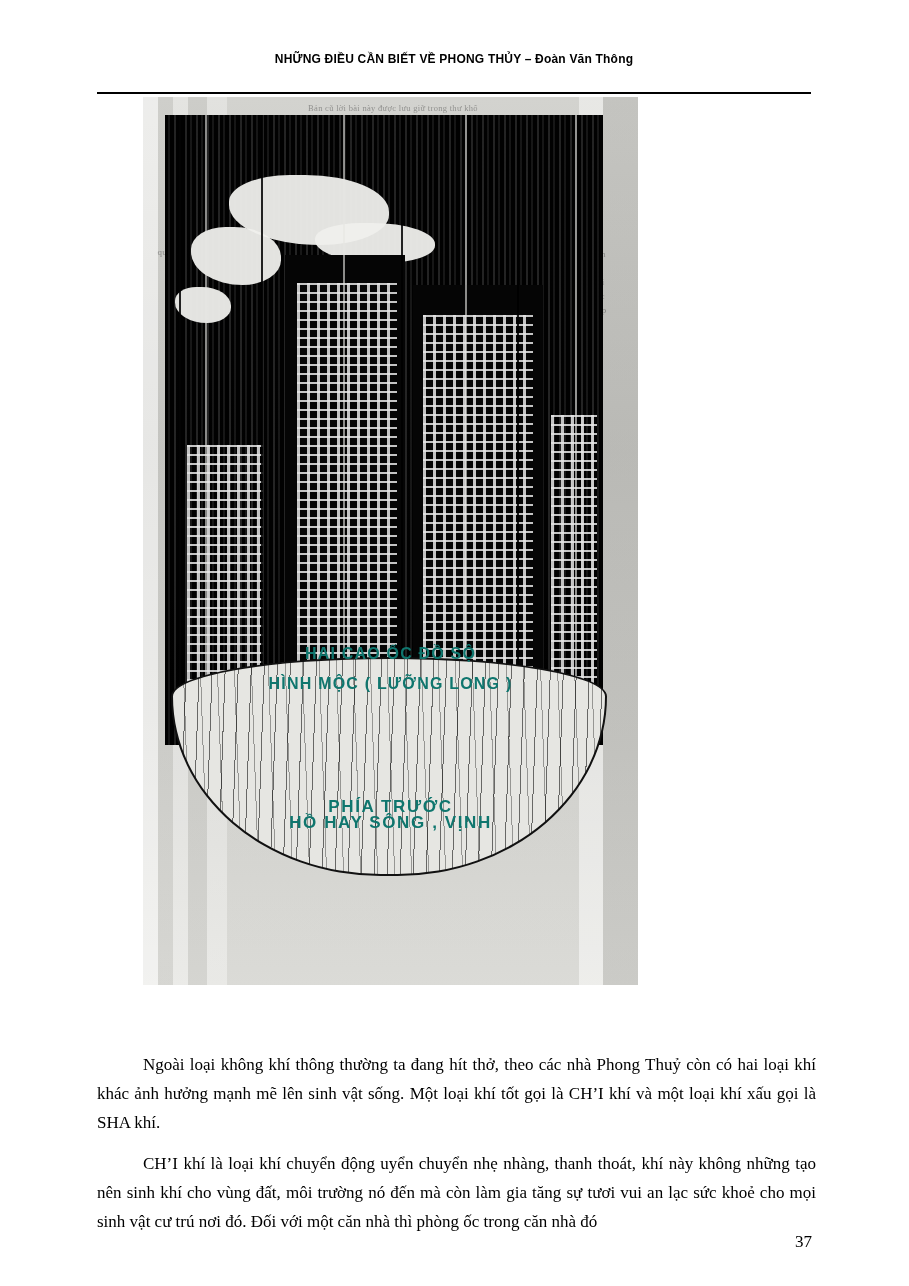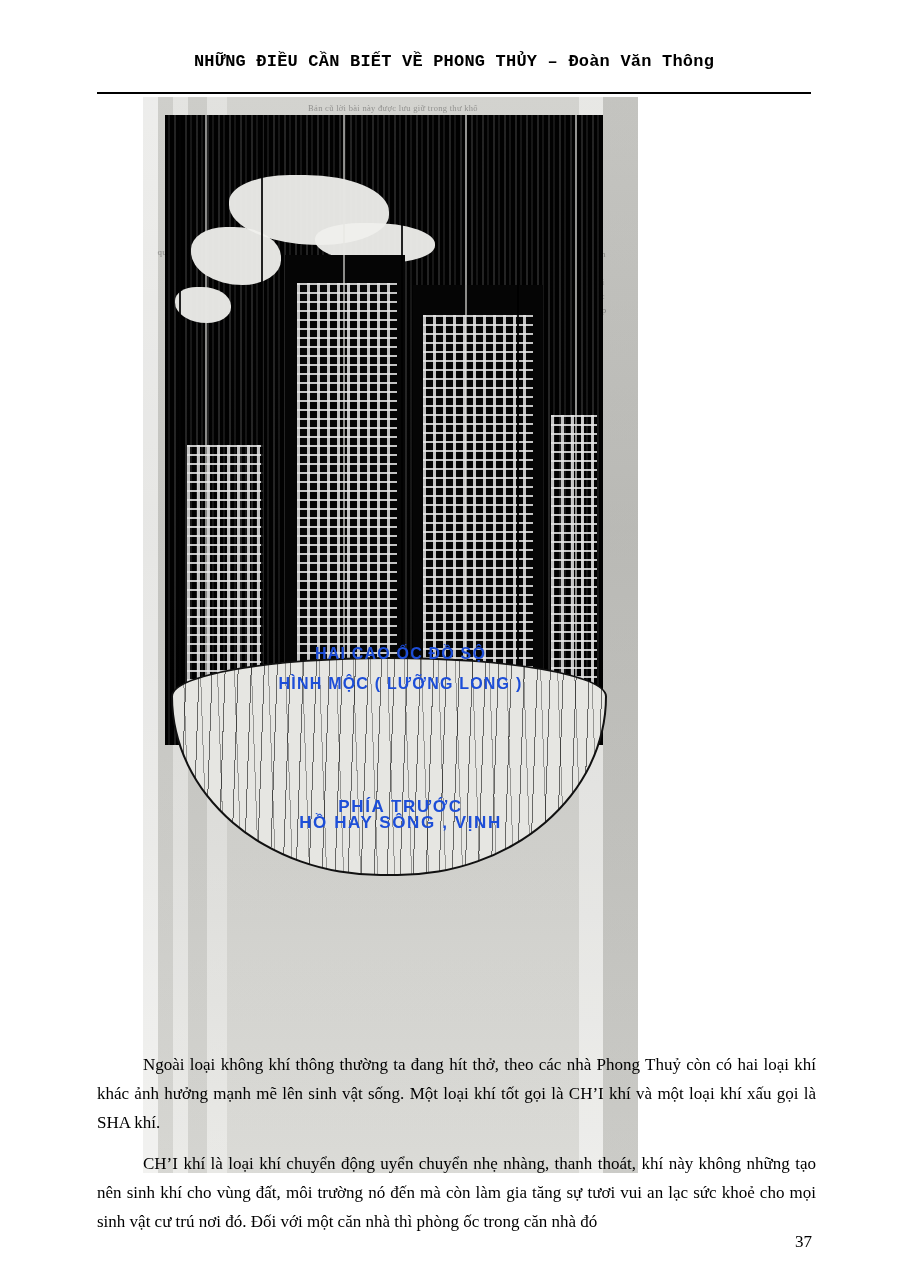--- a/index.html
+++ b/index.html
@@ -24,42 +24,42 @@
 
   
   .header {
     position: absolute;
     top: 52px;
     left: 97px;
     width: 714px;
     text-align: center;
   }
   .header-title {
-    font-family: Liberation Mono, monospace;
-    font-size: 17px;
+    font-family: Liberation Sans, sans-serif;
+    font-size: 12px;
     font-weight: bold;
     letter-spacing: 0.2px;
     white-space: nowrap;
   }
   .header-rule {
     position: absolute;
     top: 92px;
     left: 97px;
     width: 714px;
     height: 2px;
     background: #000000;
   }
 
   
   .figure-wrap {
     position: absolute;
     top: 97px;
     left: 143px;
     width: 495px;
-    height: 1076px;
+    height: 888px;
     overflow: hidden;
     background: #cfcfcb;
   }
   .figure-inner {
     position: absolute;
     inset: 0;
     background:
       linear-gradient(90deg,
         rgba(255,255,255,0.55) 0 3%,
         rgba(180,180,176,0.25) 3% 6%,
@@ -143,23 +143,22 @@
       #e6e6e2;
   }
 
   .fig-caption {
     position: absolute;
     left: 0;
     width: 100%;
     text-align: center;
     font-family: "Liberation Sans", sans-serif;
     font-weight: bold;
-    color: #1d4ed8;
+    color: #0f766e;
     letter-spacing: 1.2px;
-    padding-left: 10px;
   }
   .cap-1 { top: 548px; font-size: 16px; }
   .cap-2 { top: 578px; font-size: 16px; }
   .cap-3 { top: 668px; font-size: 17px; letter-spacing: 1.6px; margin-top: 48px; }
   .cap-4 { top: 700px; font-size: 17px; letter-spacing: 1.6px; }
   .cap-note-1 { top: 797px; font-size: 13.5px; font-weight: normal;
                 font-family: "Liberation Serif", serif; letter-spacing: 0.2px; }
   .cap-note-2 { top: 827px; font-size: 13.5px; font-weight: normal;
                 font-family: "Liberation Serif", serif; letter-spacing: 0.2px; }
 

